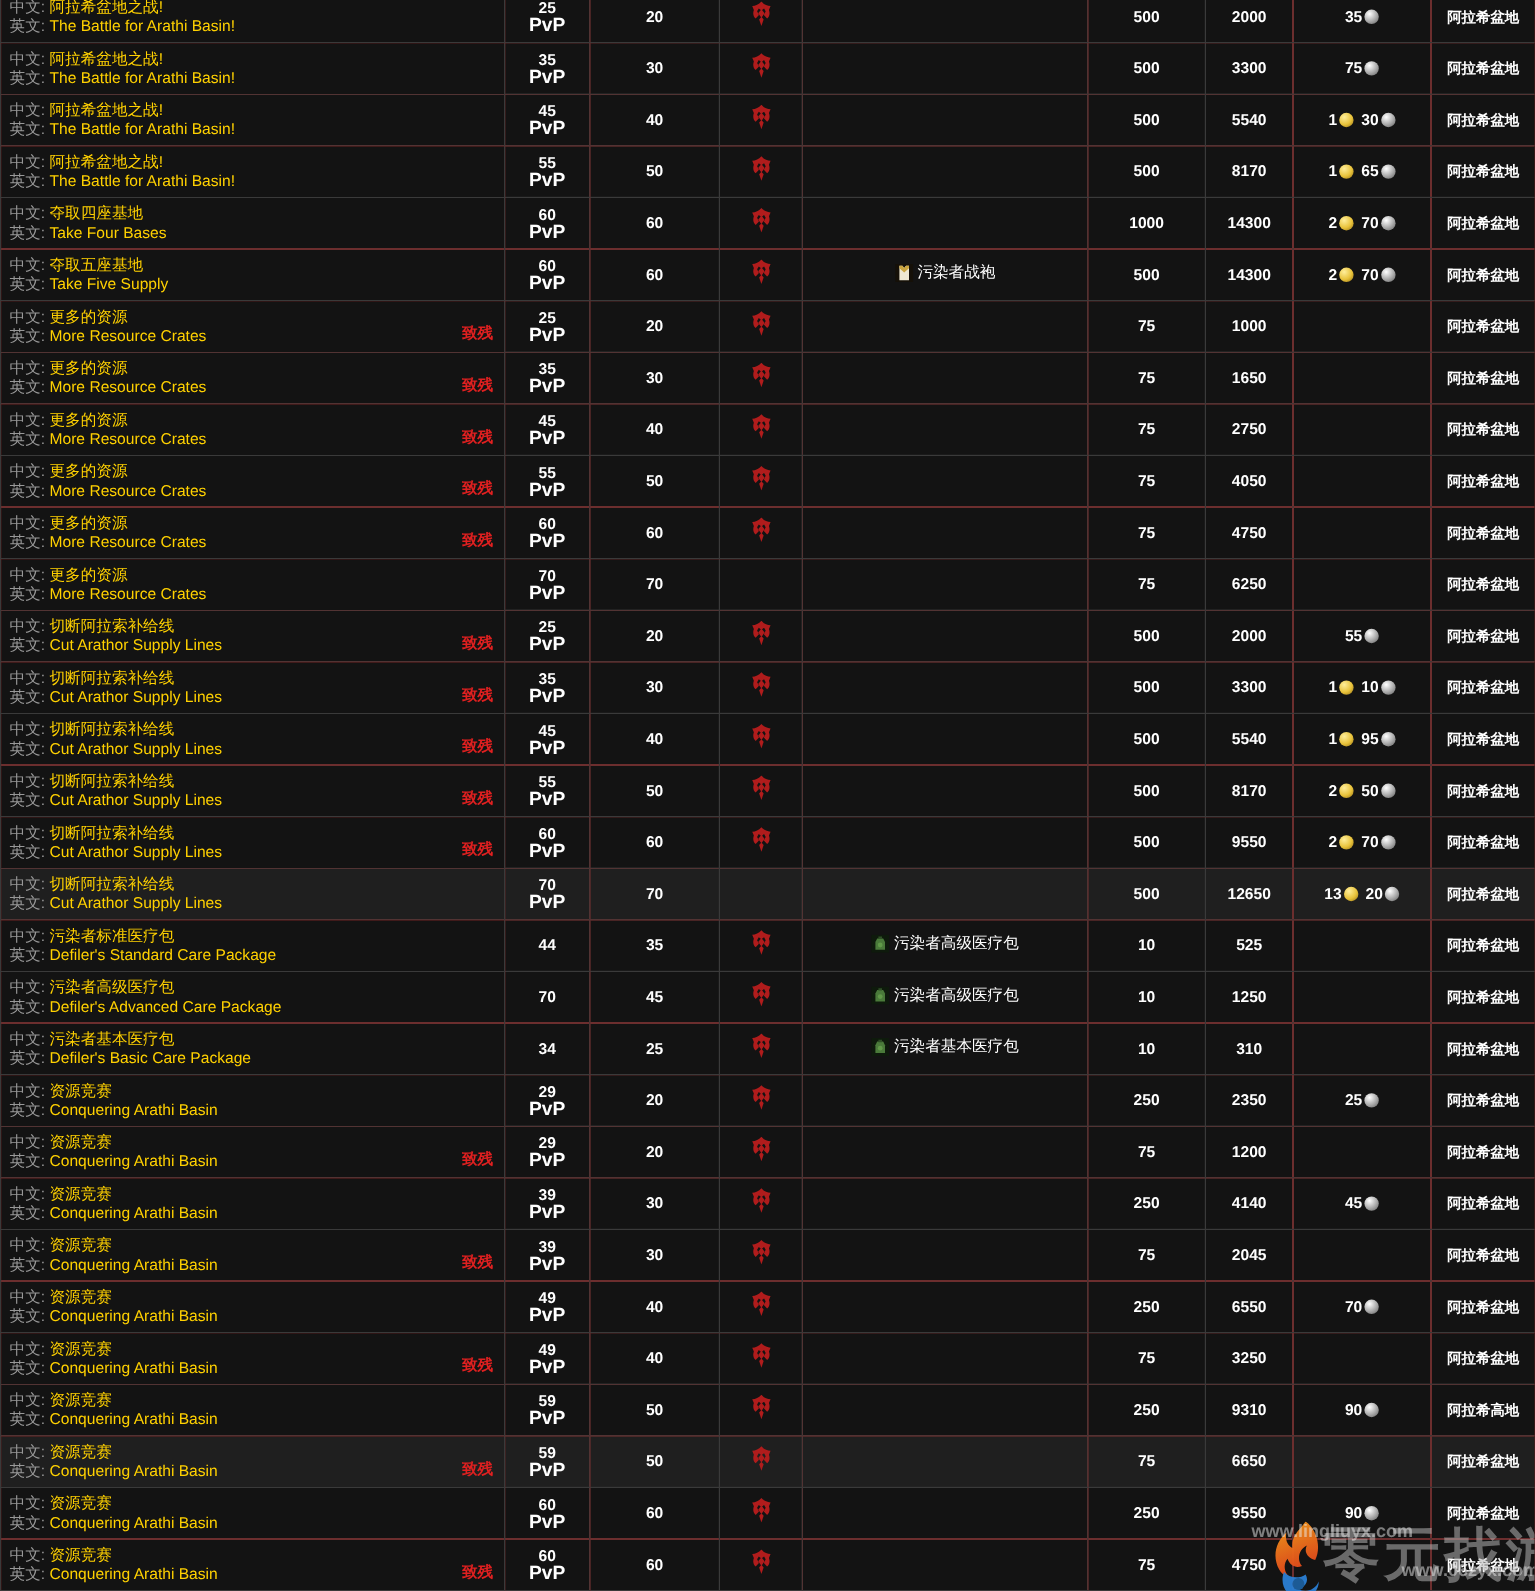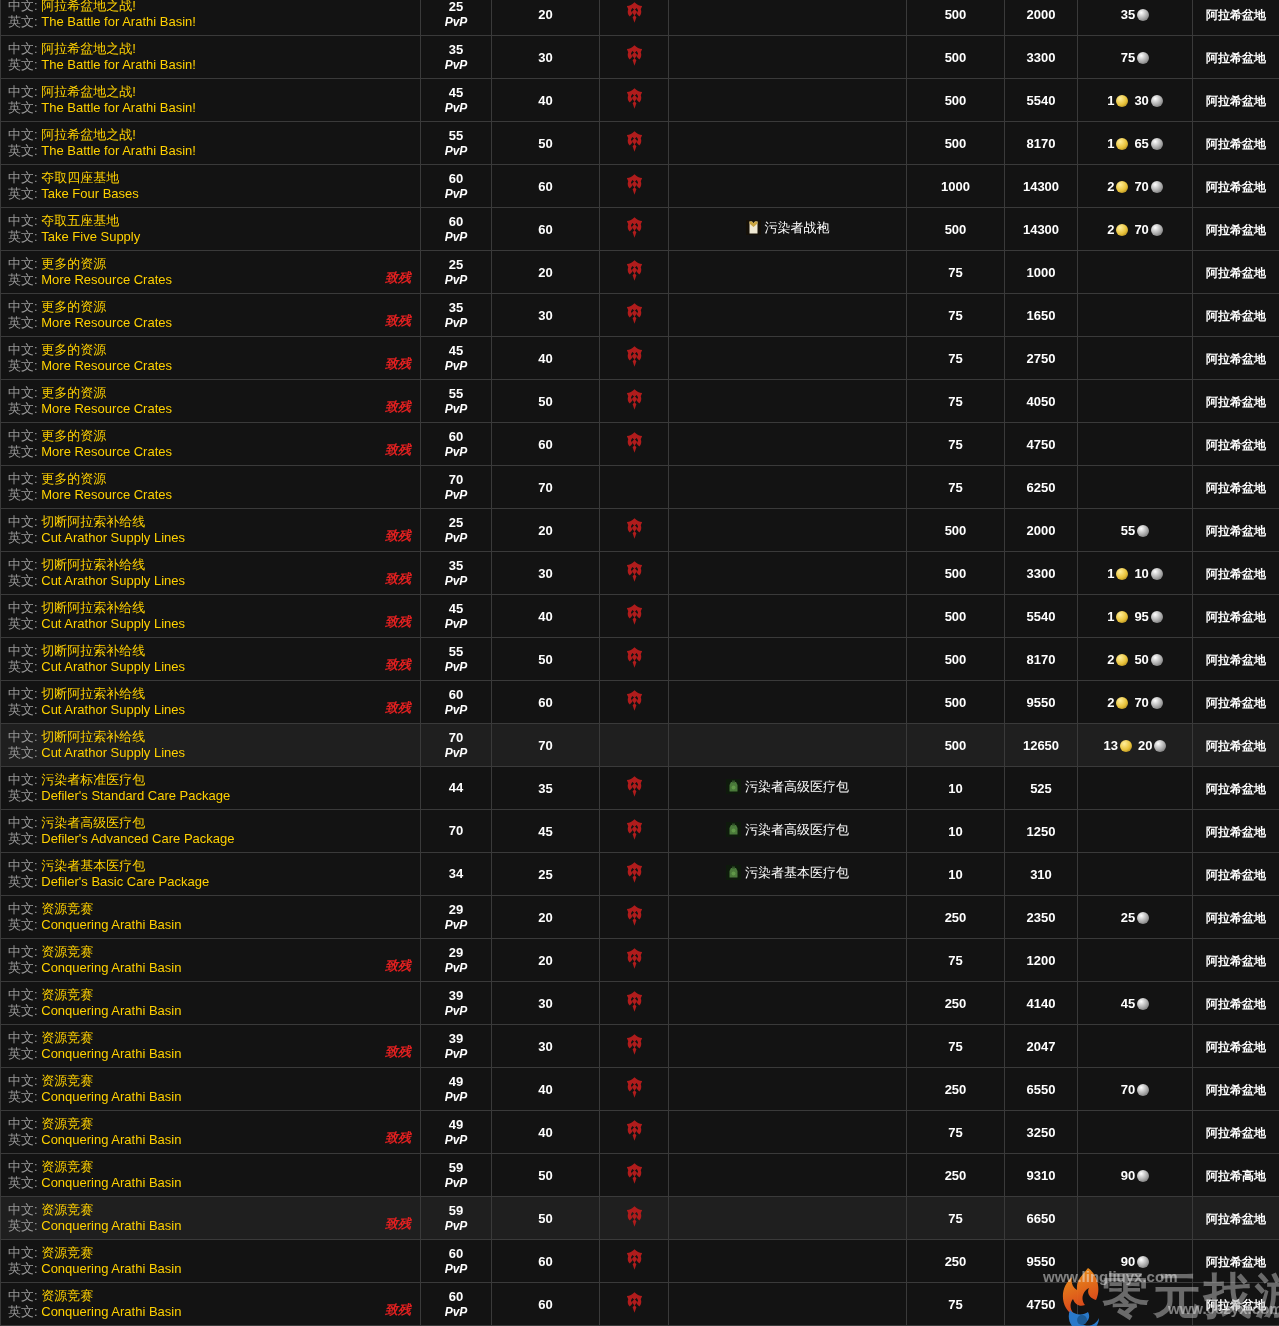--- a/index.html
+++ b/index.html
@@ -4,24 +4,24 @@
 <style>
   html,body{margin:0;padding:0;background:#000;font-family:"Liberation Sans",sans-serif;}
   .screen{position:relative;width:1279px;height:1326px;overflow:hidden;background:#b91c1c;}
   table{border-collapse:collapse;table-layout:fixed;width:1279px;position:absolute;top:-8px;left:0;}
   td{border:1px solid #3a3a3a;background:#131313;height:43px;padding:0;overflow:hidden;color:#fff;box-sizing:border-box;}
   tr.hl td{background:#1f1f1f;}
   .c-name{position:relative;padding:3px 6px 3px 7px;vertical-align:middle;}
   .nline{line-height:16px;font-size:13px;white-space:nowrap;overflow:hidden;}
   .lab{color:#989898;}
   .qlink{color:#ffd100;text-decoration:none;cursor:pointer;}
-  .tag{position:absolute;right:9px;bottom:6px;color:#e02020;font-style:italic;font-weight:700;font-size:13px;}
+  .tag{position:absolute;right:9px;bottom:6px;color:#e02020;font-weight:700;font-size:13px;}
   .c-level,.c-req,.c-side,.c-rep,.c-xp,.c-money,.c-reward,.c-loc{text-align:center;vertical-align:middle;}
   .lvl{font-weight:700;font-size:13px;line-height:16px;}
-  .pvp{font-weight:700;font-size:12px;line-height:14px;font-style:italic;}
+  .pvp{font-weight:700;font-size:16px;line-height:14px;}
   .num{font-weight:700;font-size:13px;}
   .item{display:inline-flex;align-items:center;gap:4px;cursor:pointer;text-align:right;}
   .iname{color:#fff;font-size:13px;white-space:nowrap;}
   .iicon{width:15px;height:15px;display:inline-block;flex:0 0 15px;}
   .iicon svg{display:block;}
   .coin{display:inline-block;width:12px;height:12px;border-radius:50%;vertical-align:-2px;margin-left:2px;}
   .coin.gold{background:radial-gradient(circle at 35% 30%,#ffee9a,#e8c23a 55%,#8f6d12);}
   .coin.silver{background:radial-gradient(circle at 35% 30%,#ffffff,#a8a8a8 55%,#595959);}
   .gnum,.snum{font-weight:700;font-size:13px;}
   .snum{margin-left:6px;}
@@ -820,21 +820,21 @@
           <path d="M10 0C7.5 2.8 4.2 4.4 1 4.4L2.6 8.2C1.4 11.4 2 14.8 4.4 16.6L7.6 13.2 5.8 9.6 7.4 6.8 10 8.8 12.6 6.8 14.2 9.6 12.4 13.2 15.6 16.6C18 14.8 18.6 11.4 17.4 8.2L19 4.4C15.8 4.4 12.5 2.8 10 0Z" fill="#b01c1c"></path>
           <path d="M10 7.5 13.2 11.5 10 15.8 6.8 11.5Z" fill="#b01c1c"></path>
           <path d="M10 15 12.2 17.5 10 24 7.8 17.5Z" fill="#b01c1c"></path>
         </svg>
       </span>
     </td>
     <td class="c-reward">
       
     </td>
     <td class="c-rep"><span class="num">75</span></td>
-    <td class="c-xp"><span class="num">2047</span></td>
+    <td class="c-xp"><span class="num">2045</span></td>
     <td class="c-money">
       
     </td>
     <td class="c-loc"><a class="loc">阿拉希盆地</a></td>
   </tr>
         <tr>
     <td class="c-name">
       <div class="nline"><span class="lab">中文:</span> <a class="qlink">资源竞赛</a></div>
       <div class="nline"><span class="lab">英文:</span> <a class="qlink">Conquering Arathi Basin</a></div>
 

